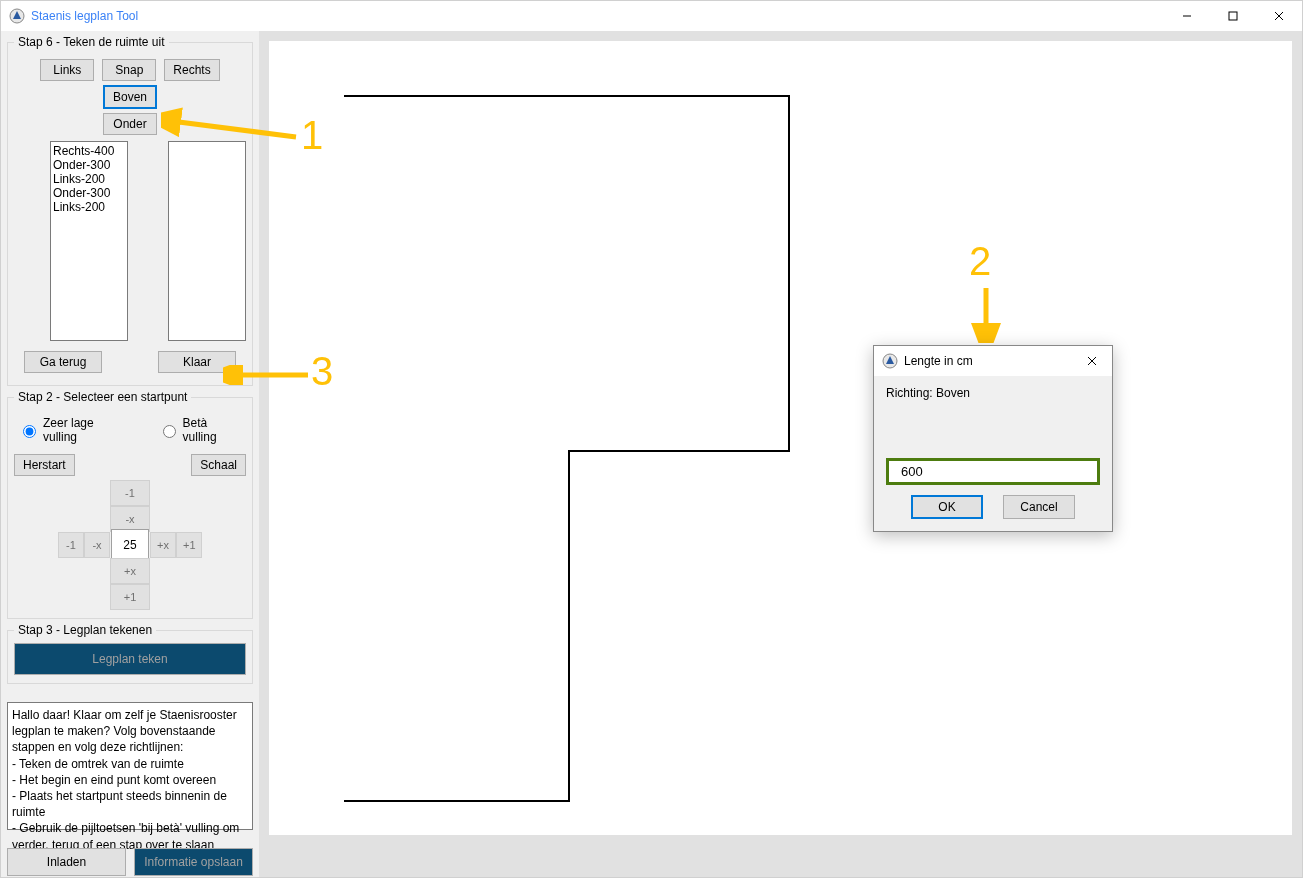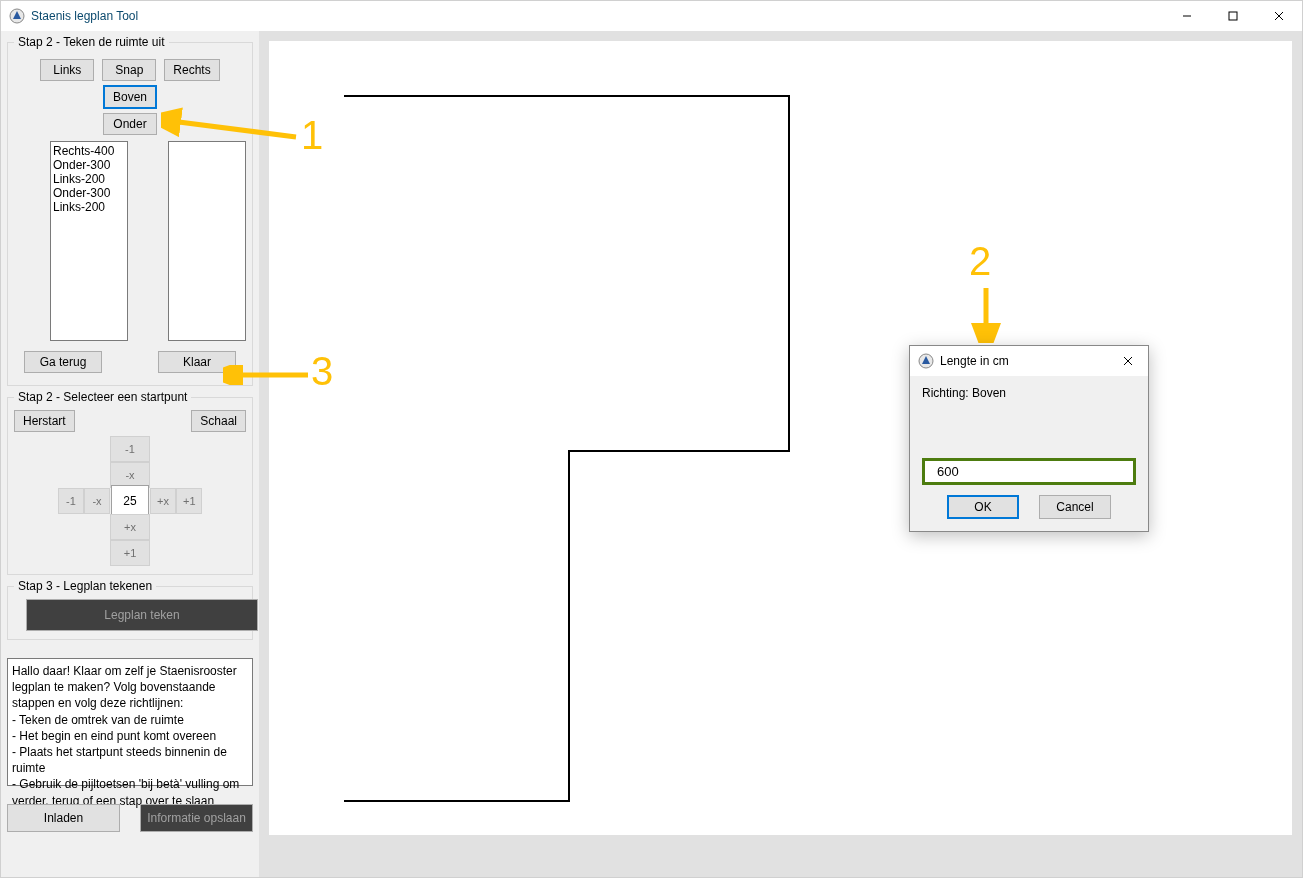--- a/index.html
+++ b/index.html
@@ -1,53 +1,53 @@
 <!DOCTYPE html>
 <html><head>
 <meta charset="utf-8">
 <style>
   * { box-sizing: border-box; font-family: "Segoe UI", Tahoma, sans-serif; }
   body { margin:0; padding:0; width:1303px; height:878px; background:#fff; overflow:hidden; }
   .window { width:1303px; height:878px; border:1px solid #d0d0d0; background:#fff; position:relative; }
   .titlebar { height:30px; display:flex; align-items:center; padding:0 0 0 8px; background:#fff; }
   .titlebar .app-icon { width:16px; height:16px; margin-right:6px; }
-  .titlebar .title { font-size:12px; color:#0c4a6e; }
+  .titlebar .title { font-size:12px; color:#3b82f6; }
   .win-controls { position:absolute; right:0; top:0; display:flex; }
   .win-btn { width:46px; height:30px; display:flex; align-items:center; justify-content:center; }
   .main { display:flex; height:calc(100% - 30px); }
   .sidebar { width:258px; padding:0 6px; background:#f0f0f0; }
   .canvas-area { flex:1; background:#e1e1e1; position:relative; }
   .canvas { background:#fff; margin:10px; height:calc(100% - 52px); position:relative; }
   fieldset { border:1px solid #d9d9d9; margin:4px 0; padding:6px 6px 8px 6px; }
   legend { font-size:12px; padding:0 4px; }
   .btn { background:#e1e1e1; border:1px solid #adadad; font-size:12px; padding:3px 8px; cursor:pointer; min-width:54px; }
   .btn.primary { background:#e1e1e1; border:2px solid #0078d7; }
   .btn.wide { min-width:78px; }
-  .btn.disabled { color:#a0a0a0; background:#404040;margin-left:12px; }
+  .btn.disabled { color:#a0a0a0; background:#0c4a6e; }
   .row { display:flex; justify-content:center; gap:8px; margin:4px 0; }
   .row.space { justify-content:space-between; padding:0 10px; }
   .lists { display:flex; gap:4px; margin-top:6px; }
   .listbox { border:1px solid #7a7a7a; background:#fff; height:200px; flex:1; font-size:12px; padding:2px; overflow:auto;margin-left:36px; }
   .radio-row { display:flex; gap:30px; font-size:12px; margin:6px 4px 10px 4px; align-items:center; }
   .radio-row label { display:flex; align-items:center; gap:4px; cursor:pointer; }
   .stepper { display:grid; grid-template-columns: 26px 26px 40px 26px 26px; grid-template-rows: 26px 26px 26px 26px 26px; justify-content:center; gap:0; }
   .stepper .cell { display:flex; align-items:center; justify-content:center; }
   .step-btn { width:100%; height:100%; background:#e1e1e1; border:1px solid #d0d0d0; font-size:11px; color:#707070; cursor:pointer; }
   .step-input { width:38px; height:32px; text-align:center; border:1px solid #a0a0a0; font-size:12px; }
   .herstart-schaal { display:flex; justify-content:space-between; margin-bottom:4px; }
   .info-box { border:1px solid #7a7a7a; background:#fff; font-size:12px; padding:4px; height:128px; margin:18px 0; line-height:1.35; }
   .bottom-row { display:flex; gap:8px; margin-top:6px; }
   .bottom-row .btn { flex:1; padding:6px; }
 
   
   .annot { position:absolute; color:#ffc107; font-size:40px; font-weight:400; font-family: Arial, sans-serif; pointer-events:none; }
   .arrow { position:absolute; pointer-events:none; }
 
   
-  .dialog { position:absolute; left:908px; top:344px; width:240px; background:#f0f0f0; border:1px solid #888; box-shadow:0 4px 16px rgba(0,0,0,0.25); }
+  .dialog { position:absolute; left:872px; top:344px; width:240px; background:#f0f0f0; border:1px solid #888; box-shadow:0 4px 16px rgba(0,0,0,0.25); }
   .dialog .d-title { height:30px; display:flex; align-items:center; padding:0 8px; background:#fff; font-size:12px; }
   .dialog .d-title .app-icon { width:16px; height:16px; margin-right:6px; }
   .dialog .d-close { position:absolute; right:0; top:0; width:40px; height:30px; display:flex; align-items:center; justify-content:center; cursor:pointer; }
   .dialog .d-body { padding:10px 12px 12px 12px; font-size:12px; }
   .dialog input[type=text] { width:100%; border:3px solid #4d7c0f; padding:3px 12px; font-size:13px; outline:none; margin-top:58px; }
   .dialog .d-btns { display:flex; justify-content:center; gap:20px; margin-top:10px; }
   .dialog .d-btns .btn { min-width:72px; }
 
   
   .shape-svg { position:absolute; left:0; top:0; }
@@ -83,21 +83,21 @@
             <line x1="9" y1="1" x2="1" y2="9" stroke="#000"></line>
           </svg>
         </div>
     </div>
   </div>
 
   <div class="main">
     <div class="sidebar">
 
       <fieldset>
-        <legend>Stap 2 - Teken de ruimte uit</legend>
+        <legend>Stap 6 - Teken de ruimte uit</legend>
         <div class="row">
           <button class="btn">Links</button>
           <button class="btn">Snap</button>
           <button class="btn">Rechts</button>
         </div>
         <div class="row">
             <button class="btn primary">Boven</button>
           </div>
         <div class="row">
             <button class="btn">Onder</button>
@@ -113,20 +113,30 @@
           <div class="listbox"></div>
         </div>
         <div class="row space" style="margin-top:10px;">
           <button class="btn wide">Ga terug</button>
           <button class="btn wide">Klaar</button>
         </div>
       </fieldset>
 
       <fieldset>
         <legend>Stap 2 - Selecteer een startpunt</legend>
+        <div class="radio-row">
+          <label>
+              <input type="radio" name="fill" checked="" style="">
+              <span>Zeer lage vulling</span>
+            </label>
+          <label>
+              <input type="radio" name="fill" style="">
+              <span>Betà vulling</span>
+            </label>
+        </div>
         <div class="herstart-schaal">
           <button class="btn">Herstart</button>
           <button class="btn">Schaal</button>
         </div>
         <div class="stepper">
           <div></div>
             <div></div>
             <div class="cell">
               <button class="step-btn">-1</button>
             </div>

